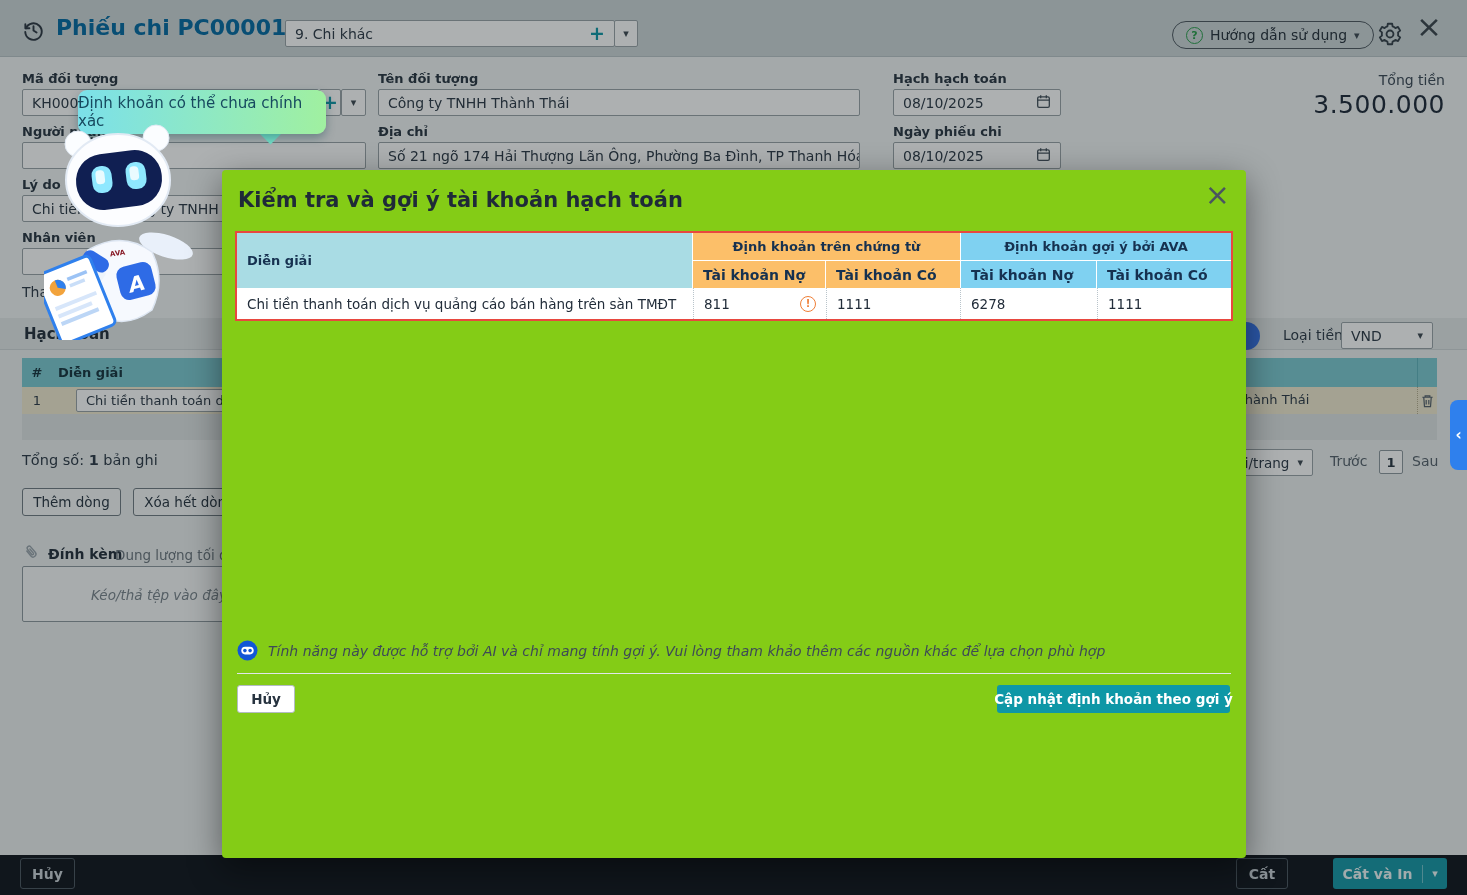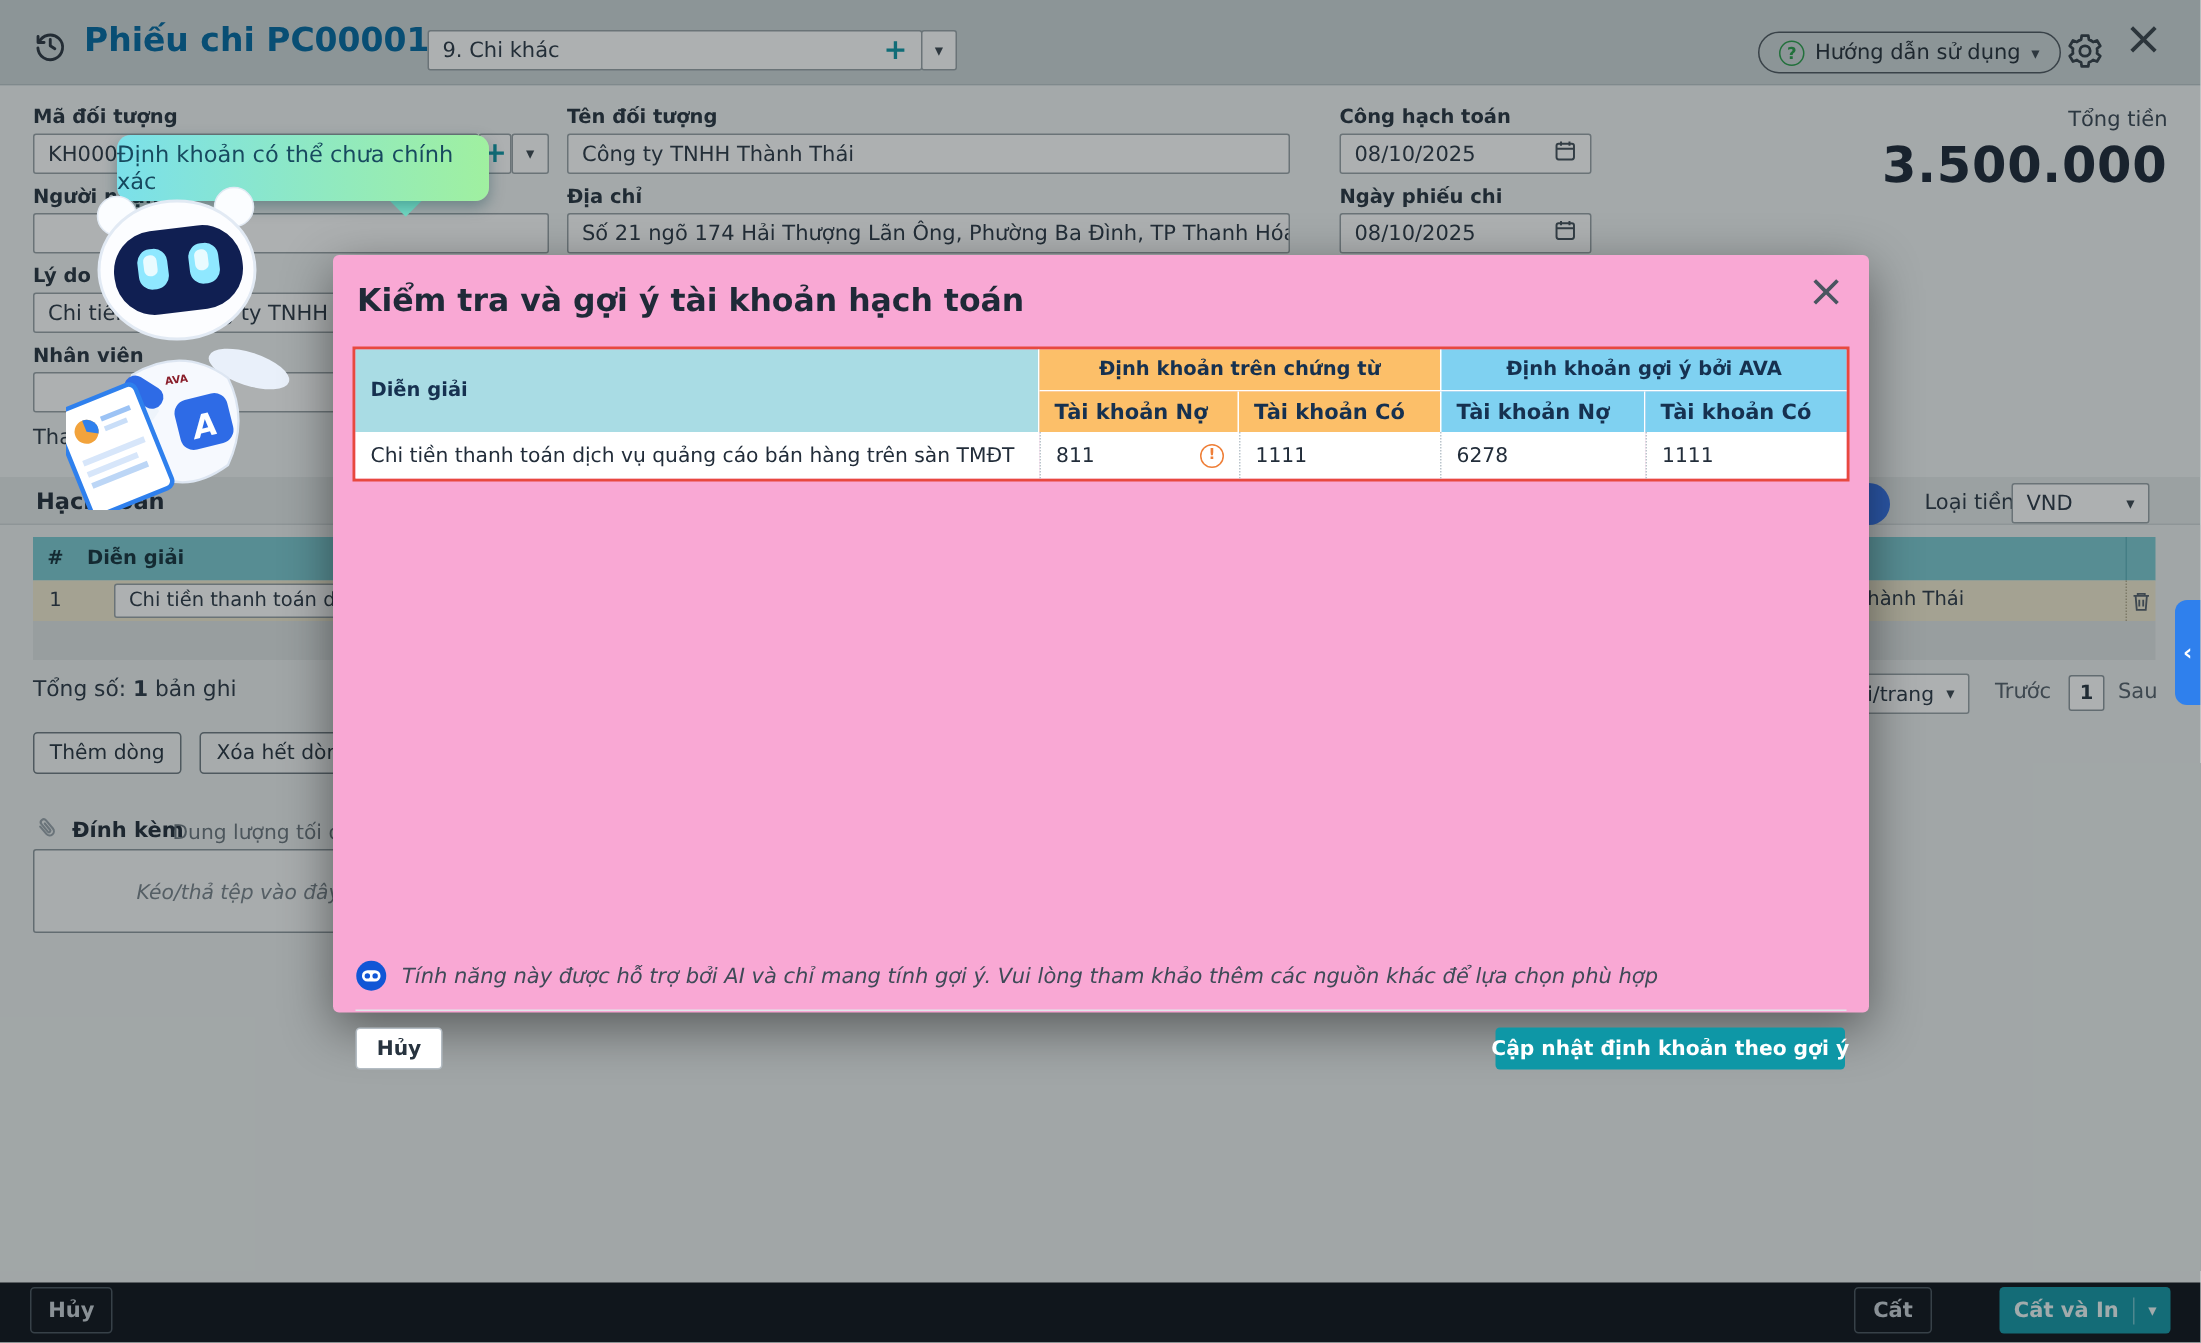--- a/index.html
+++ b/index.html
@@ -48,21 +48,21 @@
   .tooltip { position:absolute; left:78px; top:90px; width:248px; height:44px; z-index:46; border-radius:9px;
              background:linear-gradient(90deg,#7be0ea,#a0f0a0); box-shadow:0 4px 10px rgba(0,60,70,.35);
              display:flex; align-items:center; justify-content:center; font-size:15px; color:#17495f; }
   .tooltip-tail { position:absolute; left:262px; top:124px; width:17px; height:17px; background:#74dcc5; transform:rotate(45deg); z-index:45; }
   .robot { position:absolute; left:44px; top:118px; z-index:46; }
   .side-tab { position:absolute; left:1450px; top:400px; width:17px; height:70px; background:#2f80ed; border-radius:8px 0 0 8px;
               z-index:45; display:flex; align-items:center; justify-content:center; color:#fff; font-size:15px; font-weight:700; }
   .nav-dot { position:absolute; left:1232px; top:322px; width:28px; height:28px; border-radius:50%; background:#2b57a8; z-index:45; }
 
   
-  .modal { position:absolute; left:222px; top:170px; width:1024px; height:505px; background:#f9a8d4; border-radius:4px;
+  .modal { position:absolute; left:222px; top:170px; width:1024px; height:688px; background:#84cc16; border-radius:4px;
            box-shadow:0 10px 34px rgba(0,0,0,.45); z-index:60; }
   .modal-title { position:absolute; left:16px; top:18px; font-size:21px; font-weight:700; color:#1f2a38; white-space:nowrap; }
   .modal-close { position:absolute; right:16px; top:10px; font-size:30px; color:#4a5560; line-height:1; cursor:pointer; }
   .sug-table { position:absolute; left:13px; top:61px; width:998px; border:2px solid #e8483f;
                display:grid; grid-template-columns:456px 133px 134px 137px 134px; grid-template-rows:28px 27px 31px; }
   .h-desc { grid-column:1; grid-row:1/3; background:#a9dce4; display:flex; align-items:center; padding:0 10px;
             font-size:13px; font-weight:700; color:#163150; border-right:1px solid #fff; }
   .h-doc  { grid-column:2/4; grid-row:1; background:#fcbf69; display:flex; align-items:center; justify-content:center;
             font-size:13px; font-weight:700; color:#163150; border-bottom:1px solid #fff; }
   .h-ava  { grid-column:4/6; grid-row:1; background:#7fd1f1; display:flex; align-items:center; justify-content:center;
@@ -151,21 +151,21 @@
   <span class="abs lbl" style="left:378px;top:14px;">Tên đối tượng</span>
   <div class="inp" style="left:378px;top:32px;width:482px;">
     <span>Công ty TNHH Thành Thái</span>
   </div>
 
   <span class="abs lbl" style="left:378px;top:67px;">Địa chỉ</span>
   <div class="inp" style="left:378px;top:85px;width:482px;">
     <span>Số 21 ngõ 174 Hải Thượng Lãn Ông, Phường Ba Đình, TP Thanh Hóa, Thanh Hóa</span>
   </div>
 
-  <span class="abs lbl" style="left:893px;top:14px;">Công hạch toán</span>
+  <span class="abs lbl" style="left:893px;top:14px;">Hạch hạch toán</span>
   <div class="inp" style="left:893px;top:32px;width:168px;">
     <span>08/10/2025</span>
     <span style="margin-left:auto;">
       <svg width="15" height="15" viewBox="0 0 16 16" fill="none" stroke="#434f59" stroke-width="1.4">
           <rect x="1.8" y="3" width="12.4" height="11.2" rx="1.5"></rect>
           <path d="M1.8 6.6h12.4M5 1.4v3M11 1.4v3"></path>
         </svg>
     </span>
   </div>
 
@@ -174,21 +174,21 @@
     <span>08/10/2025</span>
     <span style="margin-left:auto;">
       <svg width="15" height="15" viewBox="0 0 16 16" fill="none" stroke="#434f59" stroke-width="1.4">
           <rect x="1.8" y="3" width="12.4" height="11.2" rx="1.5"></rect>
           <path d="M1.8 6.6h12.4M5 1.4v3M11 1.4v3"></path>
         </svg>
     </span>
   </div>
 
   <span class="abs" style="right:22px;top:15px;font-size:14px;color:#3a4754;">Tổng tiền</span>
-  <span class="abs" style="right:22px;top:33px;font-size:33px;font-weight:700;color:#1c2736;letter-spacing:.5px;">3.500.000</span>
+  <span class="abs" style="right:22px;top:33px;font-size:25px;font-weight:400;color:#1c2736;letter-spacing:.5px;">3.500.000</span>
 </div>
 
 <div class="lowzone"></div>
 
 <div class="band">
   <span class="abs" style="left:24px;top:7px;font-size:15px;font-weight:700;color:#222d3a;">Hạch toán</span>
 </div>
 
 <div class="nav-dot"></div>
 <span class="abs" style="left:1283px;top:327px;font-size:14px;color:#2c3845;z-index:1;">Loại tiền</span>

